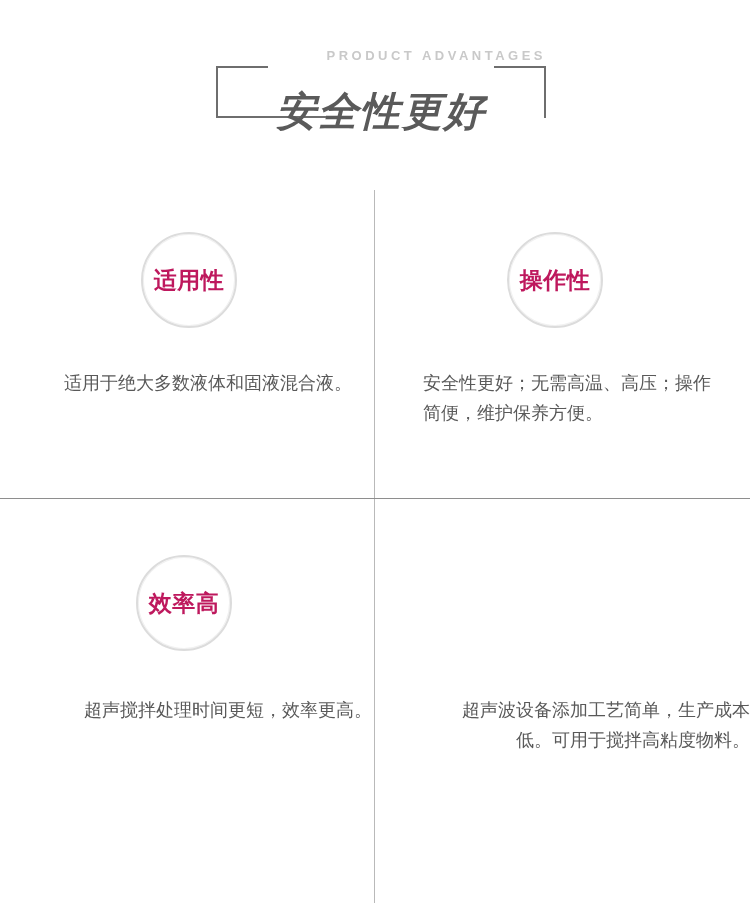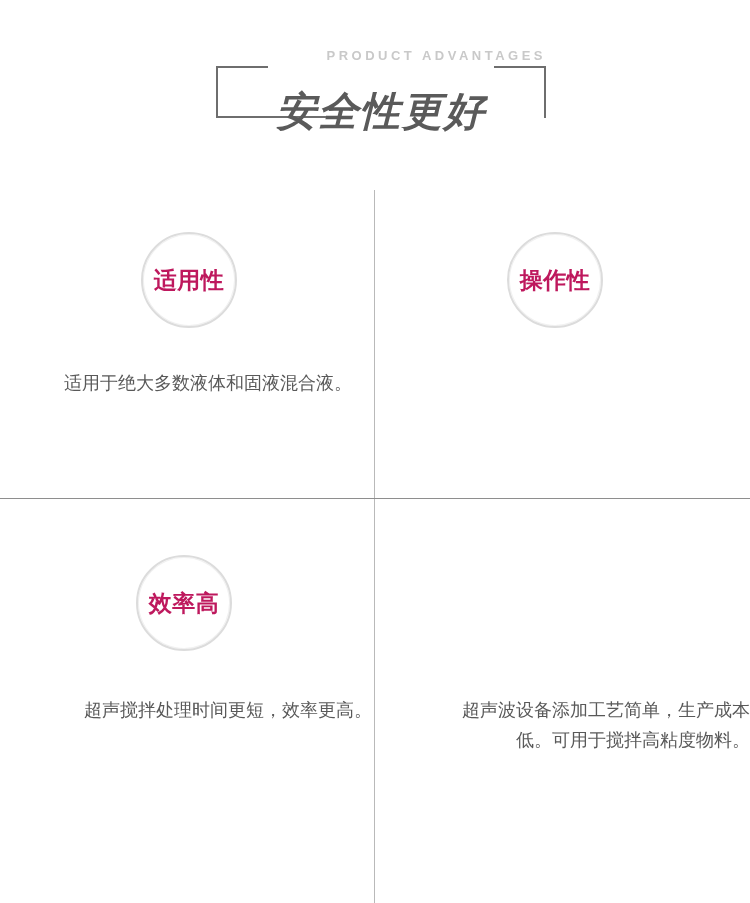--- a/index.html
+++ b/index.html
@@ -166,20 +166,21 @@
     <div class="badge">
       <span class="badge-label">适用性</span>
     </div>
     <div class="desc">适用于绝大多数液体和固液混合液。</div>
   </div>
 
   <div class="cell cell-tr">
     <div class="badge">
       <span class="badge-label">操作性</span>
     </div>
+    <div class="desc">安全性更好；无需高温、高压；操作简便，维护保养方便。</div>
   </div>
 
   <div class="cell cell-bl">
     <div class="badge">
       <span class="badge-label">效率高</span>
     </div>
     <div class="desc">超声搅拌处理时间更短，效率更高。</div>
   </div>
 
   <div class="cell cell-br">

